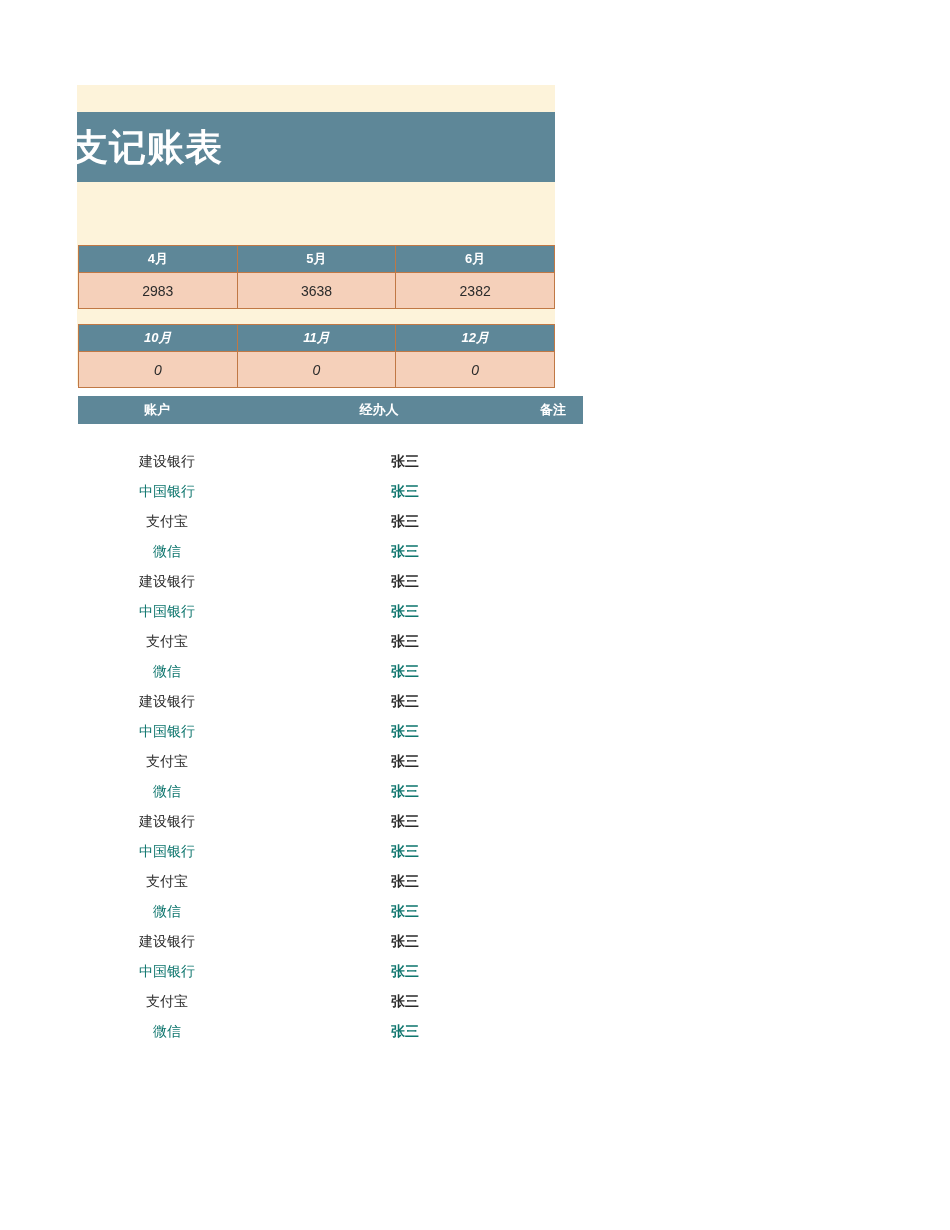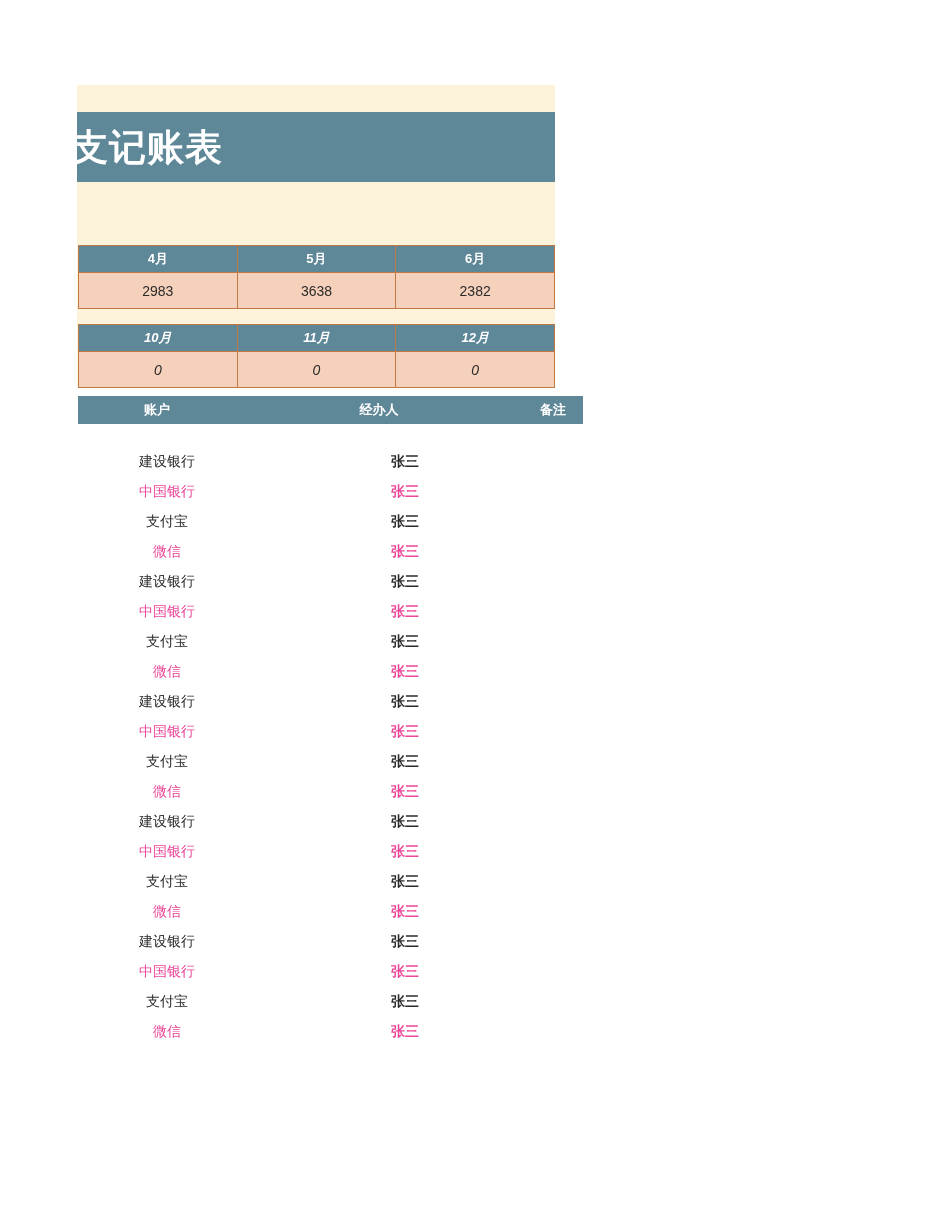--- a/index.html
+++ b/index.html
@@ -122,21 +122,21 @@
     line-height: 30px;
     text-align: center;
     font-size: 14px;
     white-space: nowrap;
   }
   .detail-row .cell.c-account { left: 0px;   width: 158px; }
   .detail-row .cell.c-handler { left: 238px; width: 158px; font-weight: bold; }
   .detail-row .cell.c-remark  { left: 396px; width: 158px; }
 
   .detail-row.tone-dark  .cell { color: #2b2b2b; }
-  .detail-row.tone-accent .cell { color: #ec4899; }
+  .detail-row.tone-accent .cell { color: #0f766e; }
 </style>
 </head>
 <body>
 
 <div id="sheet-bg"></div>
 
 <div id="title-banner">
   <div id="title-text">收支记账表</div>
 </div>
 

